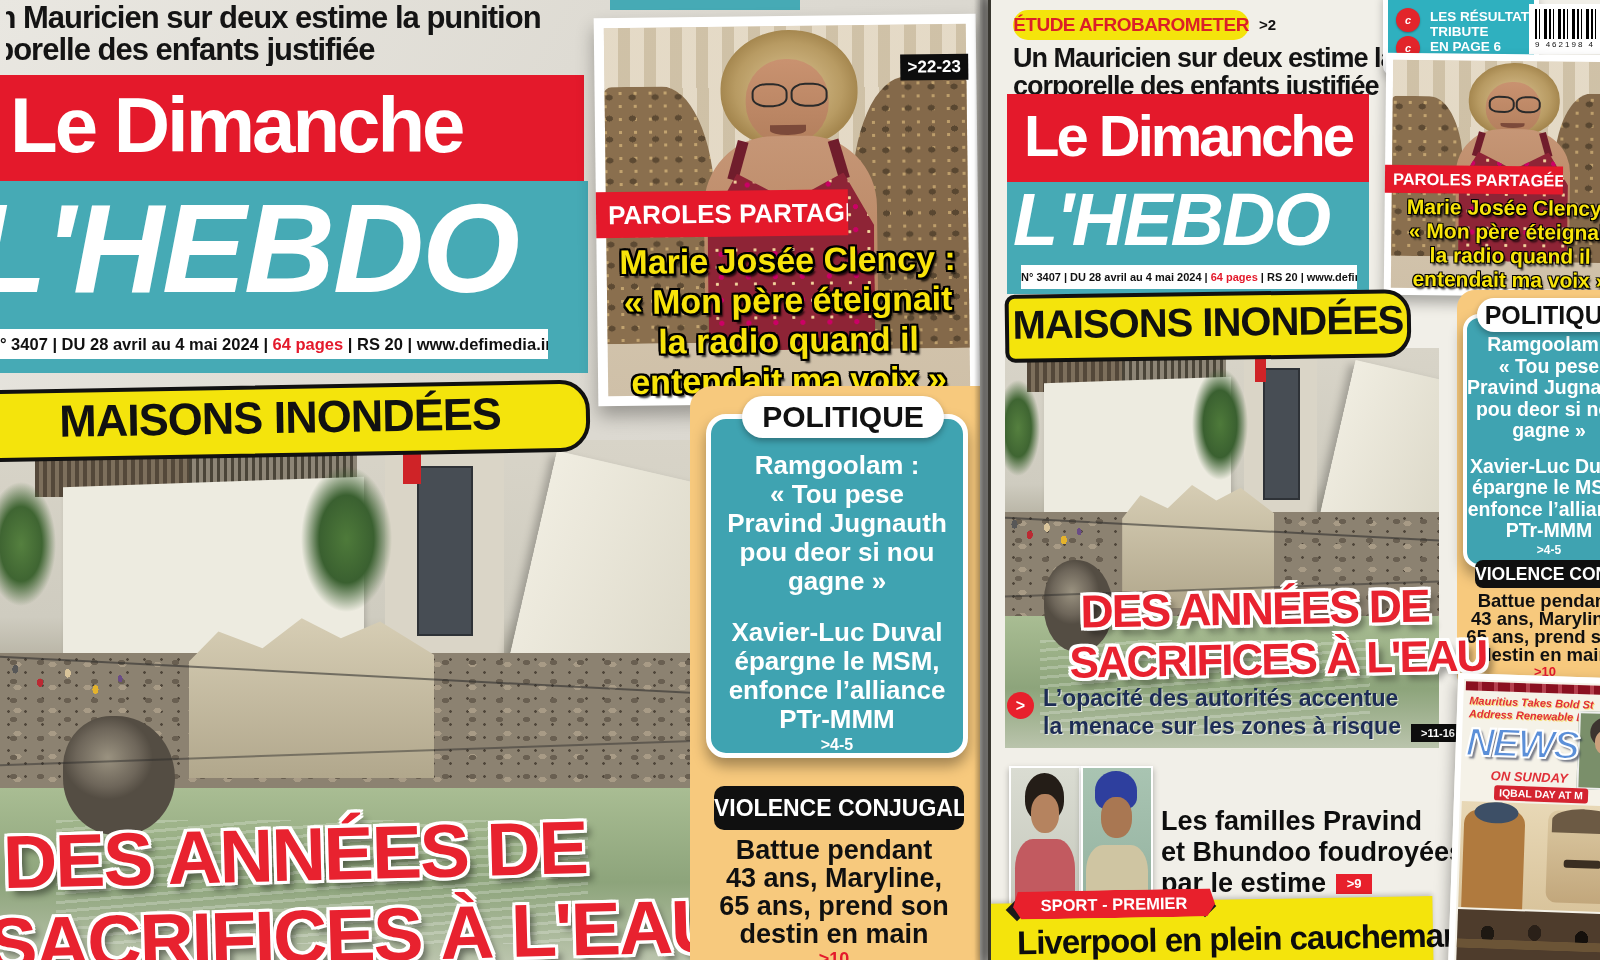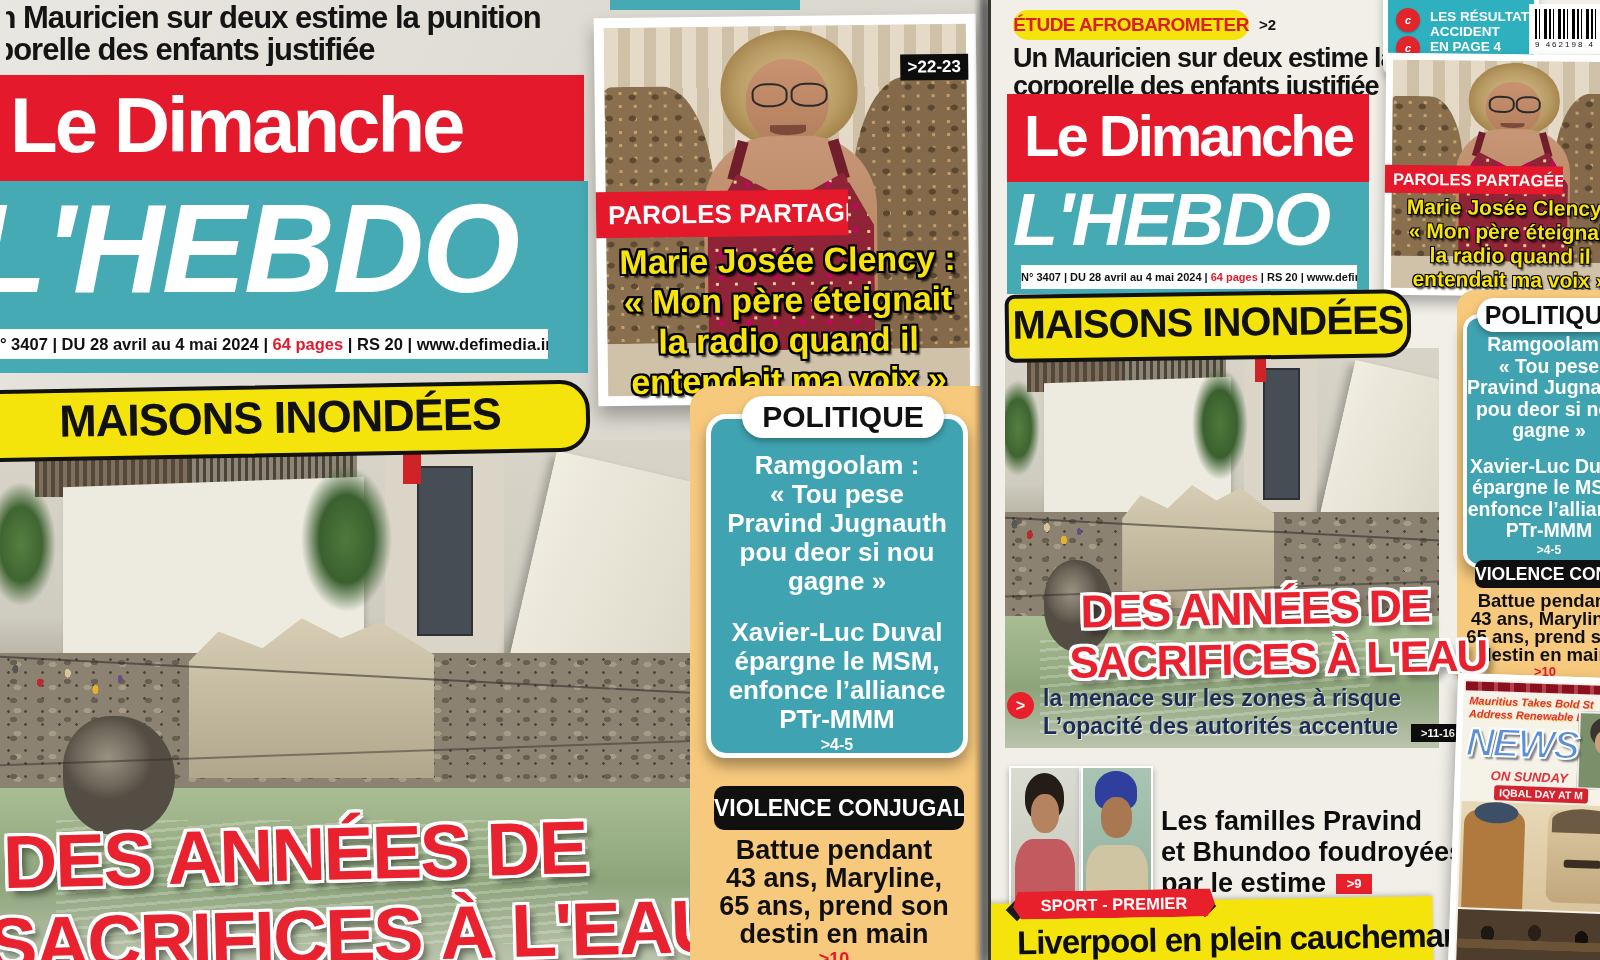--- a/index.html
+++ b/index.html
@@ -310,22 +310,22 @@
       <div class="info-strip abs" style="left:14px;bottom:5px;width:336px;height:24px;font-size:11px;line-height:24px;text-align:center;">
         <span>N° 3407   |   DU 28 avril au 4 mai 2024   |   </span><span class="info-red">64 pages</span><span>   |   RS 20   |   www.defimedia.info</span>
       </div>
     </div>
 
     <div class="abs results-panel" style="left:392px;top:-6px;width:146px;height:72px;">
       <div class="logo-dot" style="left:8px;top:9px;">c</div>
       <div class="logo-dot" style="left:8px;top:37px;">c</div>
       <div style="position:absolute;left:42px;top:10px;">
         <span class="results-line">LES RÉSULTATS</span>
-        <span class="results-line">ACCIDENT</span>
-        <span class="results-line">EN PAGE 4</span>
+        <span class="results-line">TRIBUTE</span>
+        <span class="results-line">EN PAGE 6</span>
       </div>
     </div>
     <div class="abs barcode" style="left:538px;top:4px;width:90px;height:50px;">
       <div class="bars"></div>
       <div class="digits">9 462198 4</div>
     </div>
 
     <div class="abs" style="left:394px;top:54px;width:252px;height:242px;background:#fff;padding:7px;
          box-shadow:0 8px 14px rgba(0,0,0,.3);transform:rotate(0.6deg);box-sizing:border-box;">
       <div class="portrait" style="position:absolute;left:7px;top:7px;right:7px;bottom:7px;">
@@ -402,22 +402,22 @@
     </div>
 
     <div class="abs" style="left:90px;top:583px;transform:rotate(-1deg);">
       <span class="red-outline" style="display:block;font-size:46px;line-height:51px;">DES ANNÉES DE</span>
       <span class="red-outline" style="display:block;font-size:44px;line-height:49px;margin-left:-12px;">SACRIFICES À L'EAU</span>
     </div>
 
     <div class="abs" style="left:16px;top:692px;width:27px;height:27px;border-radius:50%;background:#e8202c;
          color:#fff;font-weight:900;font-size:16px;line-height:27px;text-align:center;">&gt;</div>
     <div class="abs" style="left:52px;top:684px;color:#1d2c55;font-weight:900;font-size:23px;line-height:28px;white-space:nowrap;text-shadow:1px 1px 0 rgba(255,255,255,.7);">
+      <span style="display:block;">L’opacité des autorités accentue</span>
       <span style="display:block;">la menace sur les zones à risque</span>
-      <span style="display:block;">L’opacité des autorités accentue</span>
     </div>
     <div class="abs badge-black" style="left:420px;top:724px;width:54px;height:18px;font-size:11px;line-height:18px;">&gt;11-16</div>
 
     <div class="abs photo-frame ph-yohan" style="left:18px;top:766px;width:68px;height:170px;">
       <div class="y-hair"></div>
       <div class="y-face"></div>
       <div class="y-shirt"></div>
     </div>
     <div class="abs photo-frame ph-bilal" style="left:90px;top:766px;width:68px;height:170px;">
       <div class="b-cap"></div>

